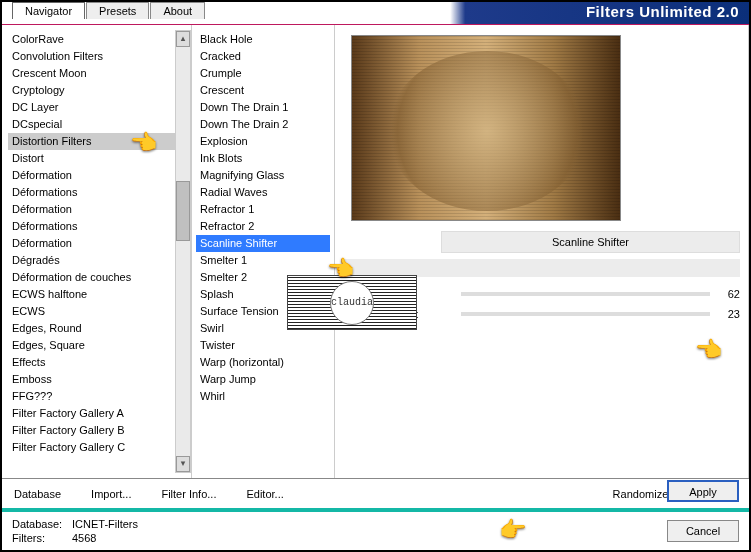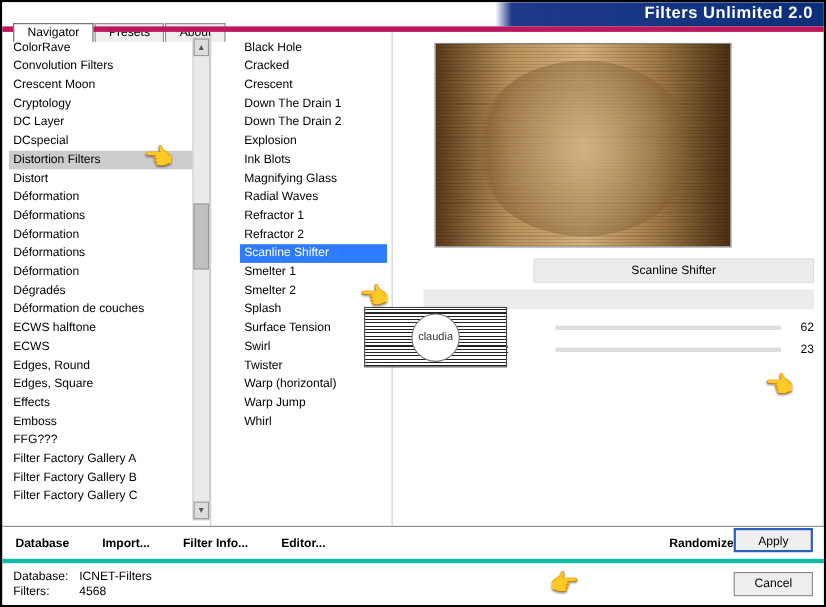--- a/index.html
+++ b/index.html
@@ -1,48 +1,48 @@
 <!DOCTYPE html>
 <html><head>
 <meta charset="utf-8">
 <style>
 * { box-sizing: border-box; margin: 0; padding: 0; font-family: Tahoma, Arial, sans-serif; font-size: 11px; }
 body { width: 751px; height: 552px; background: #fff; border: 2px solid #000; position: relative; overflow: hidden; }
 .header { height: 22px; background: linear-gradient(to right, #fff 60%, #1e3a8a 62%, #0b2f7a 100%); position: relative; }
 .title { position: absolute; right: 10px; top: 1px; color: #fff; font-weight: bold; font-size: 15px; letter-spacing: 0.5px; }
-.tabs { position: absolute; left: 10px; top: 19px; display: flex; text-align: right; }
+.tabs { position: absolute; left: 10px; top: 0; display: flex; text-align: right; }
 .tab { padding: 2px 12px; border: 1px solid #888; border-bottom: none; background: #eee; margin-right: 1px; cursor: pointer; }
 .tab.active { background: #fff; border-color: #666; position: relative; z-index: 2; }
-.main { display: flex; height: 454px; border-top: 5px solid #be185d; position: relative; gap: 22px; }
+.main { display: flex; height: 454px; border-top: 1px solid #be185d; position: relative; }
 .col { border-right: 1px solid #ccc; position: relative; }
 .col1 { width: 190px; padding: 6px 0 6px 6px; }
 .col2 { width: 143px; padding: 6px 4px; }
 .col3 { flex: 1; padding: 6px 8px 6px 6px; display: flex; flex-direction: column; }
 .listbox { width: 100%; height: 100%; overflow: hidden; border: none; position: relative; }
 .listbox .item { padding: 1px 4px; white-space: nowrap; overflow: hidden; cursor: pointer; line-height: 15px; }
 .listbox .item.active { background: #ccc; }
 .listbox .item.selected { background: #2f7bff; color: #fff; }
 .scrollbar { position: absolute; right: 0; top: 5px; bottom: 5px; width: 16px; background: #eaeaea; border: 1px solid #ccc; }
 .scroll-thumb { background: #c0c0c0; border: 1px solid #999; width: 100%; height: 60px; position: absolute; top: 150px; }
 .scroll-btn { width: 100%; height: 16px; background: #ddd; border: 1px solid #999; position: absolute; text-align: center; line-height: 12px; font-size: 9px; color: #555; }
 .scroll-btn.up { top: 0; }
 .scroll-btn.down { bottom: 0; }
 .preview-row { height: 190px; display: flex; align-items: flex-end; }
 .preview { width: 270px; height: 186px; margin-left: 10px; border: 1px solid #888; background: linear-gradient(90deg, #5a3a1a 0%, #b8905a 25%, #d4b07a 50%, #a07a45 75%, #4a2e12 100%); background-size: 100% 100%; position: relative; overflow: hidden; }
 .preview::before { content: ""; position: absolute; inset: 0; background: repeating-linear-gradient(0deg, rgba(0,0,0,0.12) 0 1px, transparent 1px 3px); }
 .preview::after { content:""; position:absolute; left:35px; top:15px; width:200px; height:160px; border-radius:50%; background: radial-gradient(circle at 50% 50%, rgba(210,180,130,0.85), rgba(130,95,50,0.55) 70%, transparent 75%); }
 .stamp { position: absolute; left: -48px; top: 250px; width: 130px; height: 55px; background: repeating-linear-gradient(0deg, #222 0 1px, #fff 1px 3px); border: 1px solid #444; display: flex; align-items: center; justify-content: center; z-index: 10; }
-.stamp-inner { background: #fff; border-radius: 50%; width: 44px; height: 44px; display: flex; align-items: center; justify-content: center; font-family: Liberation Sans, sans-serif; font-size: 10px; color: #333; border: 1px solid #777; }
+.stamp-inner { background: #fff; border-radius: 50%; width: 44px; height: 44px; display: flex; align-items: center; justify-content: center; font-family: Liberation Mono, monospace; font-size: 10px; color: #333; border: 1px solid #777; }
 .panel-title { background: #ececec; text-align: center; padding: 4px; margin: 10px 0 6px 0; border: 1px solid #ddd; }
 .slider-row { display: flex; align-items: center; height: 18px; margin-bottom: 2px; }
 .slider-row .label { width: 120px; }
 .slider-row .track { flex: 1; height: 4px; background: #ddd; position: relative; }
 .slider-row .val { width: 30px; text-align: right; }
 .footer1 { height: 30px; border-top: 1px solid #888; display: flex; align-items: center; padding: 0 12px; }
-.fbtn { font-weight: bold; margin-right: 30px; cursor: pointer; }
+.fbtn { font-weight: normal; margin-right: 30px; cursor: pointer; }
 .fbtn-r { margin-left: auto; }
 .footer2 { height: 42px; border-top: 4px solid #14b8a6; display: flex; align-items: center; padding: 4px 10px; }
 .status { font-size: 11px; line-height: 14px; }
 .status div span:first-child { display: inline-block; width: 60px; }
 .btns { margin-left: auto; display: flex; gap: 18px; flex-direction: column; }
 .winbtn { width: 72px; height: 22px; border: 1px solid #888; background: #efefef; cursor: pointer; text-align: center; line-height: 20px; }
 .winbtn.primary { border: 2px solid #2a5fc0; }
 .hand { position: absolute; font-size: 22px; z-index: 30; filter: drop-shadow(0 1px 1px rgba(0,0,0,.5)); pointer-events: none; }
 </style>
 </head>
@@ -89,20 +89,21 @@
     <div class="scrollbar">
       <div class="scroll-btn up">▴</div>
       <div class="scroll-thumb"></div>
       <div class="scroll-btn down">▾</div>
     </div>
   </div>
   <div class="col col2">
     <div class="listbox" id="filter-list">
         <div class="item">Black Hole</div>
         <div class="item">Cracked</div>
+        <div class="item">Crumple</div>
         <div class="item">Crescent</div>
         <div class="item">Down The Drain 1</div>
         <div class="item">Down The Drain 2</div>
         <div class="item">Explosion</div>
         <div class="item">Ink Blots</div>
         <div class="item">Magnifying Glass</div>
         <div class="item">Radial Waves</div>
         <div class="item">Refractor 1</div>
         <div class="item">Refractor 2</div>
         <div class="item selected">Scanline Shifter</div>

